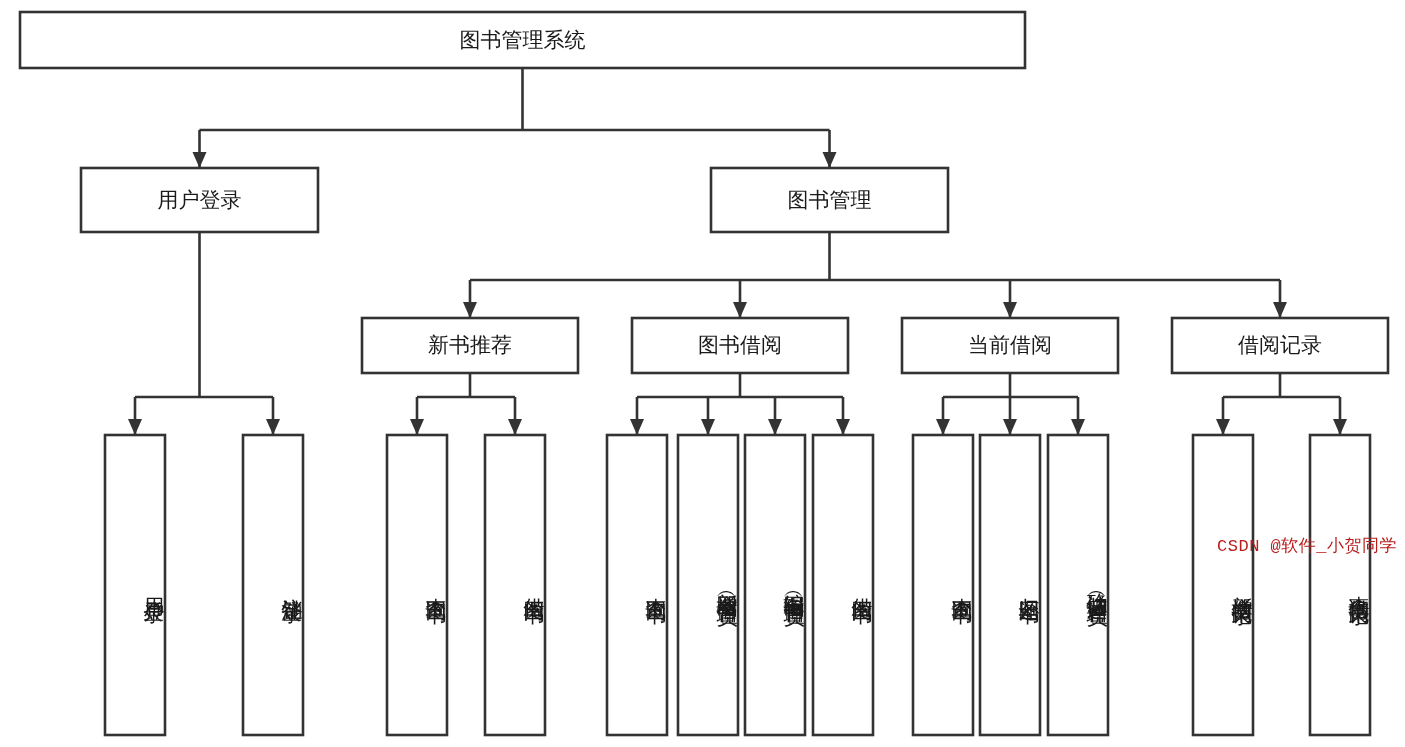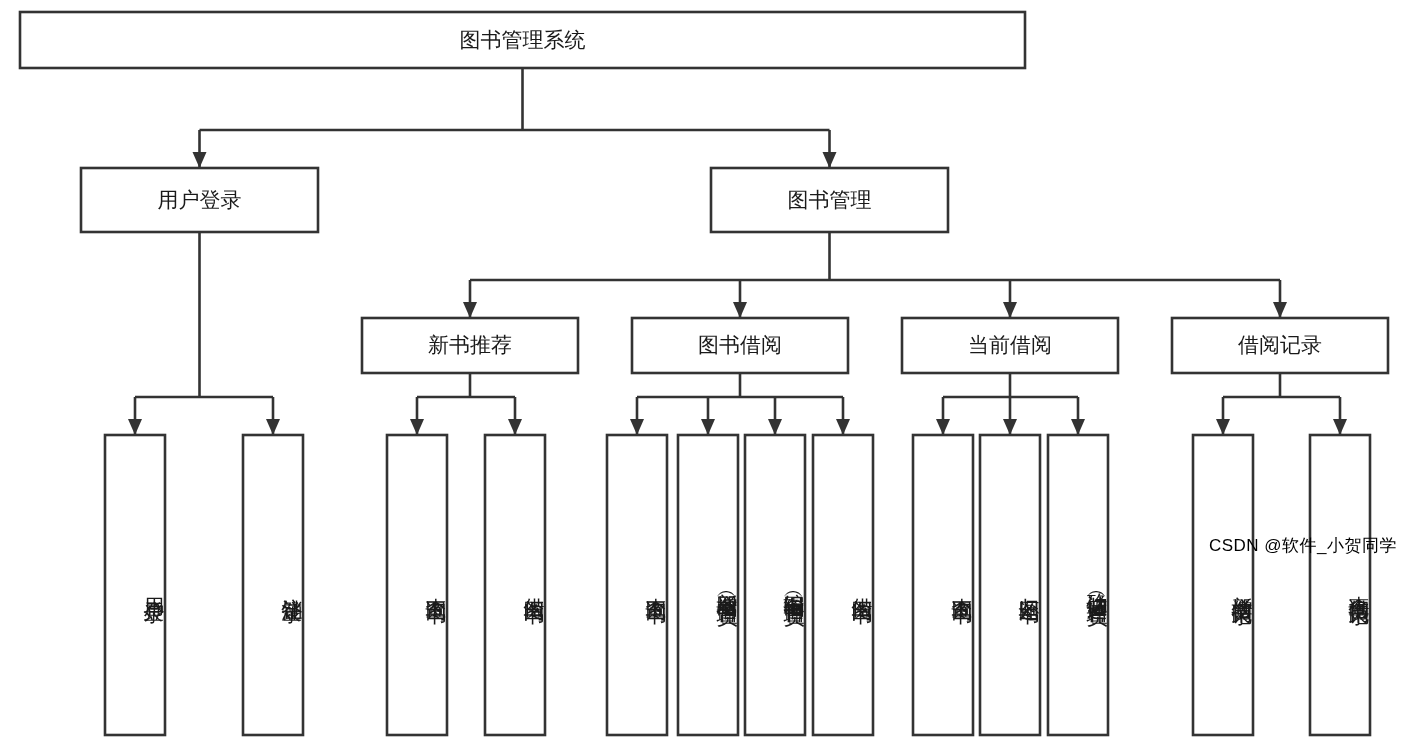--- a/index.html
+++ b/index.html
@@ -59,23 +59,23 @@
     display: flex;
     align-items: flex-start;
     justify-content: center;
     white-space: nowrap;
     pointer-events: none;
   }
   .watermark {
     position: absolute;
     right: 8px;
     bottom: 6px;
-    font-family: Liberation Sans, sans-serif;
+    font-family: Liberation Mono, monospace;
     font-size: 17px;
-    color: #000000;
+    color: #b91c1c;
     letter-spacing: 0.5px;
     white-space: nowrap;
   }
 </style>
 </head>
 <body>
 
 <div id="diagram-root">
 
   <svg class="canvas" viewBox="0 0 1405 747" xmlns="http://www.w3.org/2000/svg">

